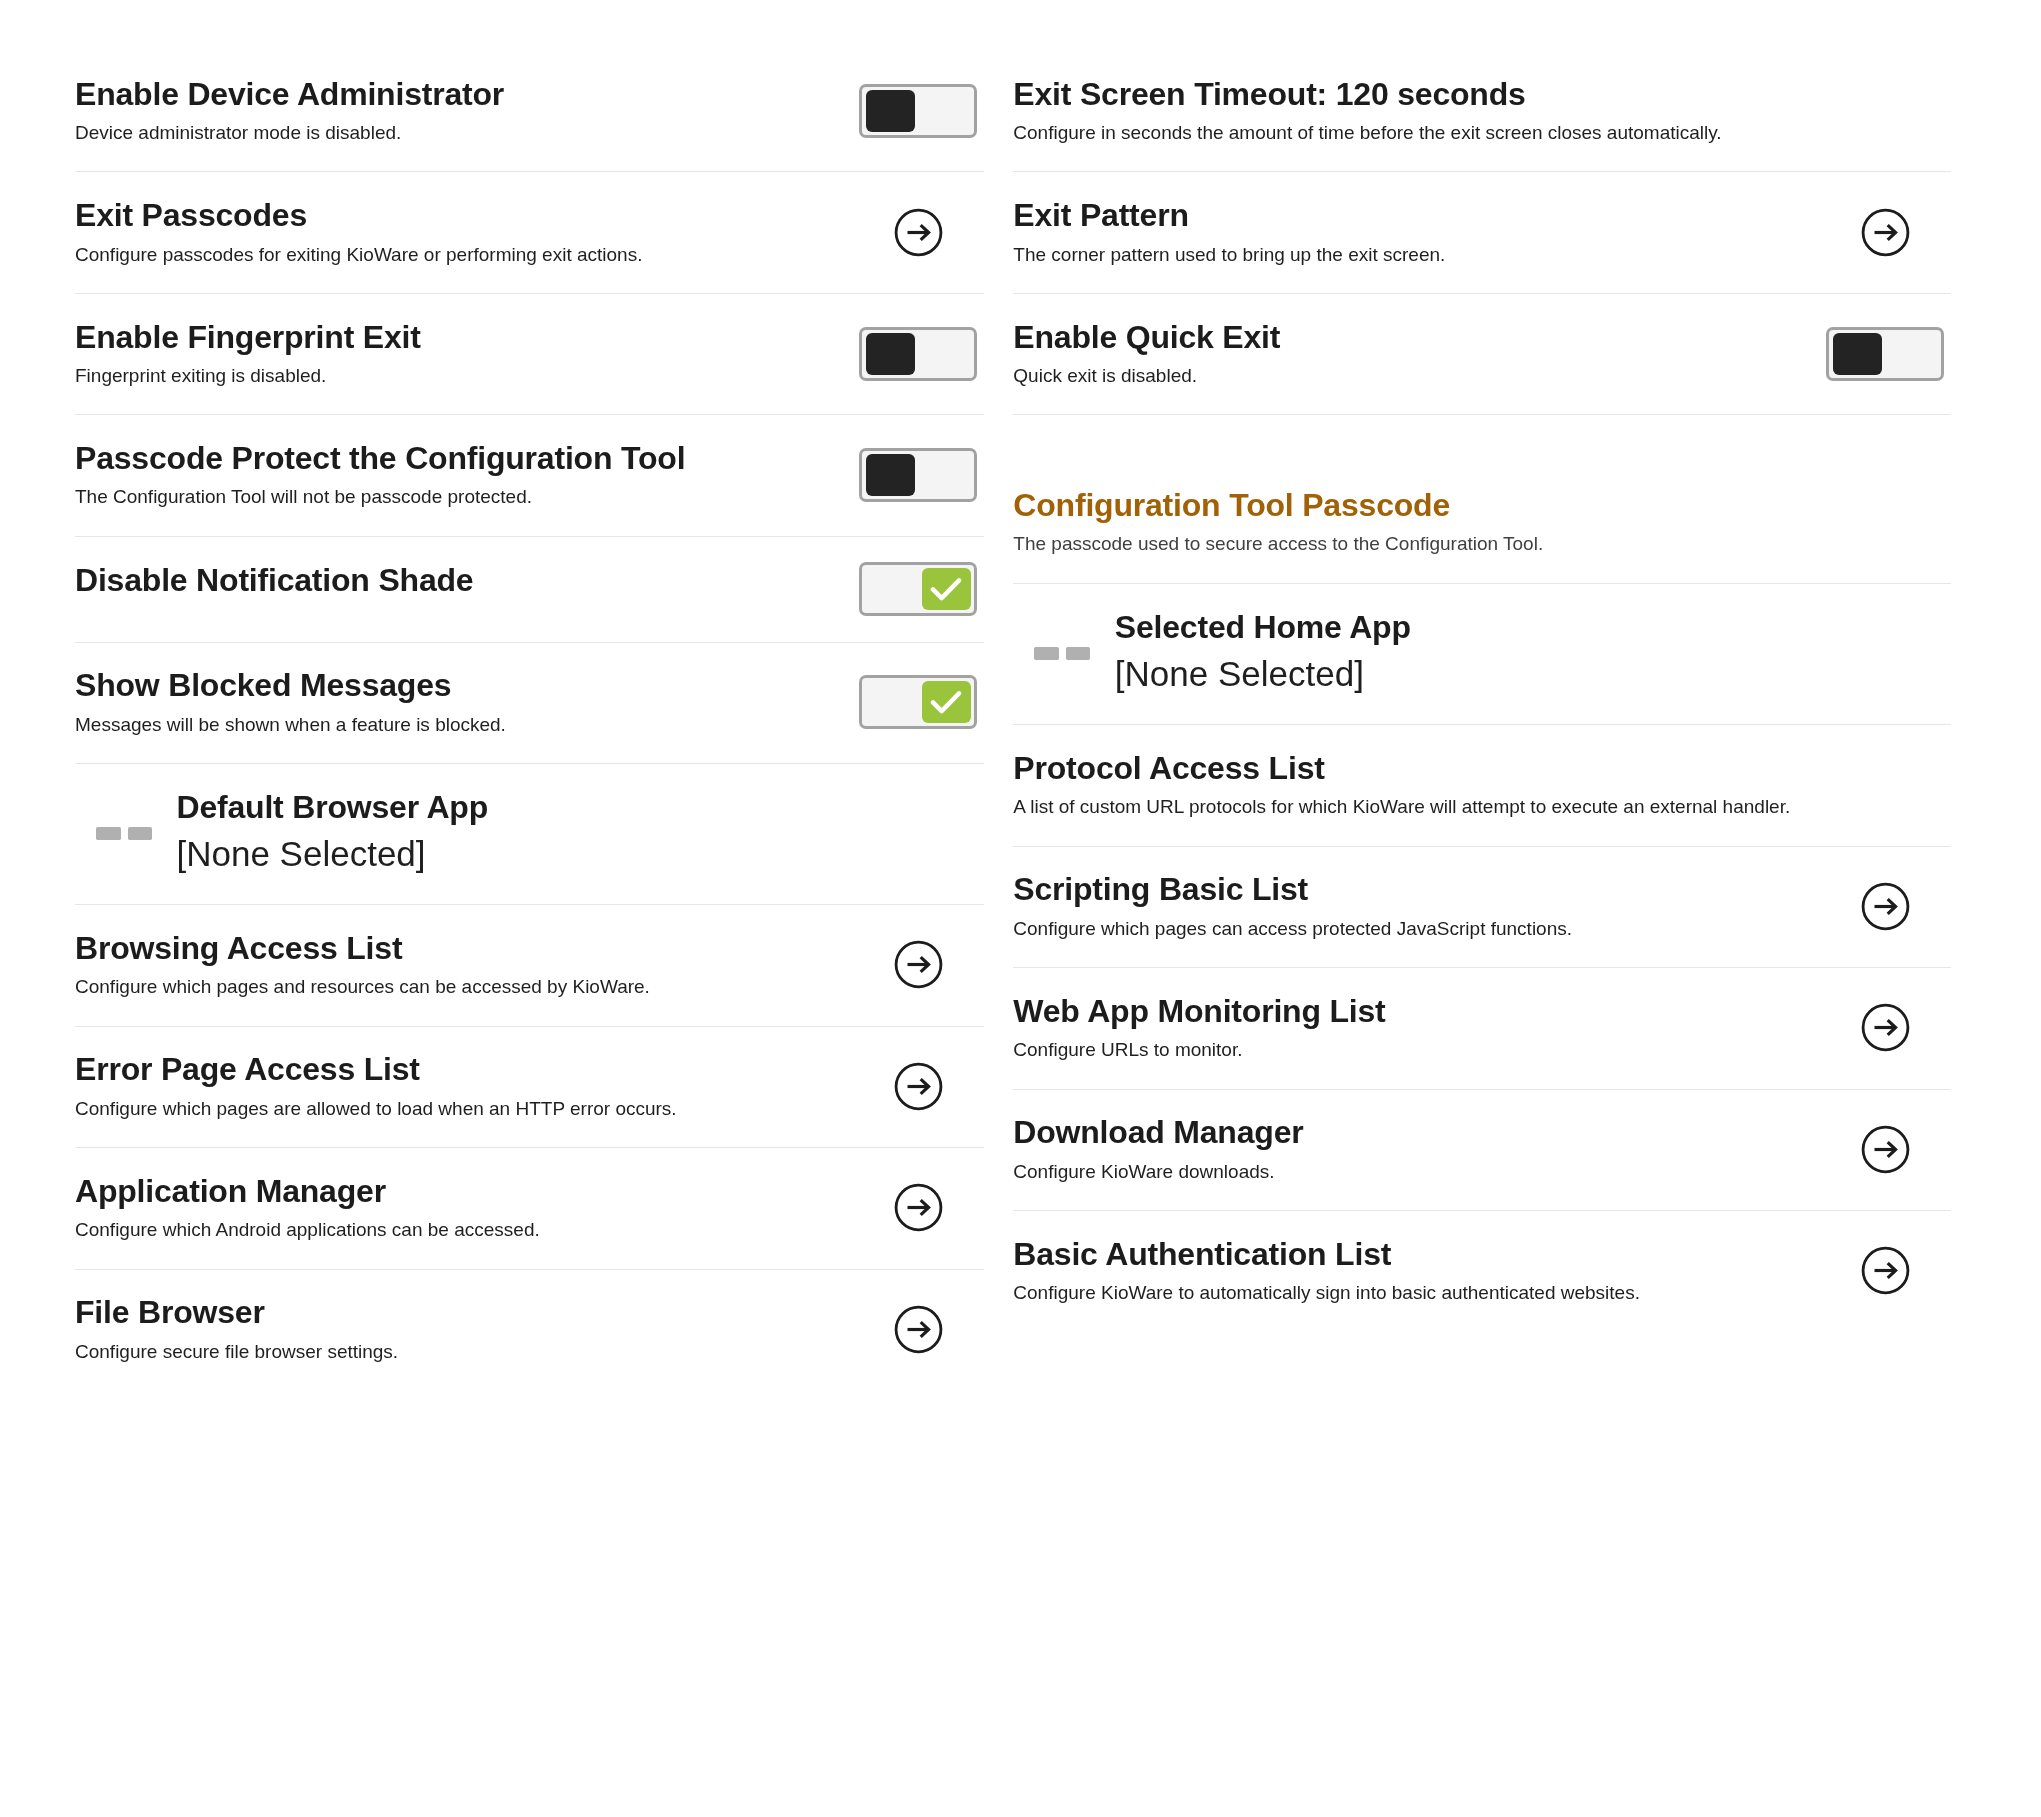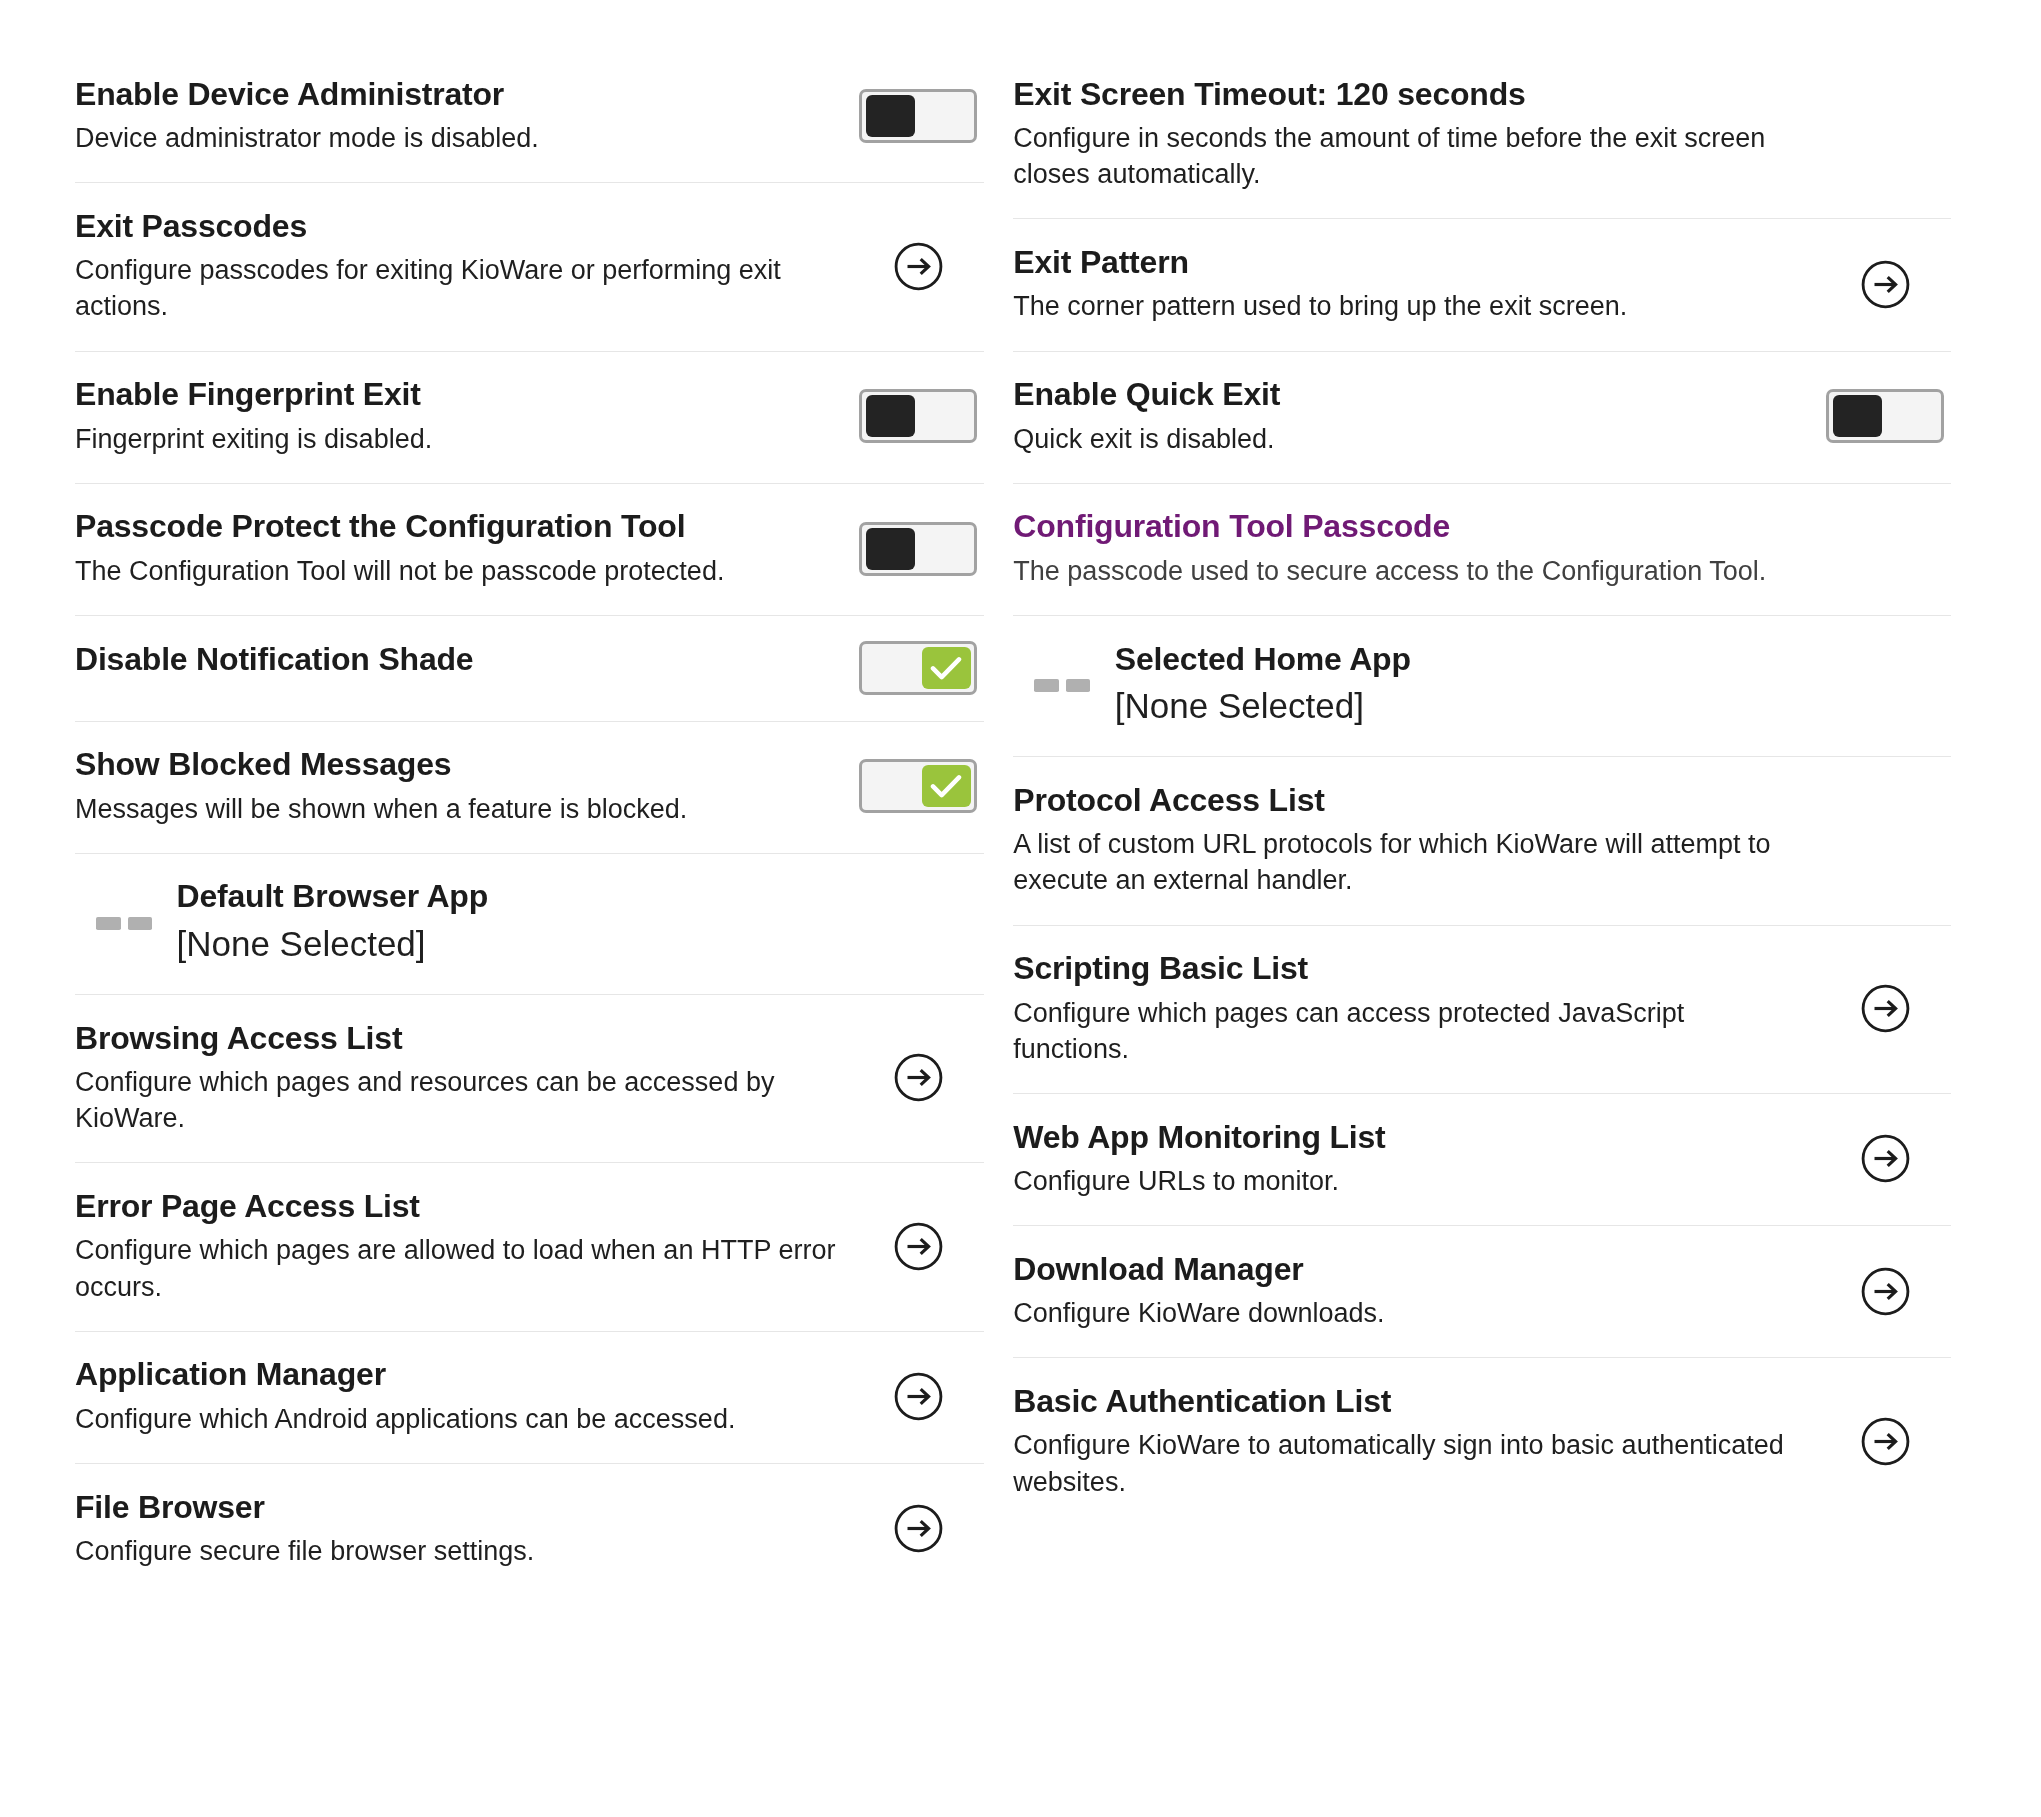--- a/index.html
+++ b/index.html
@@ -60,30 +60,30 @@
   .row-title {
     font-size: 32px;
     font-weight: bold;
     line-height: 1.17;
     letter-spacing: -0.2px;
     color: #1c1c1c;
     margin: 0 0 7px 0;
     white-space: nowrap;
   }
   .row-desc {
-    font-size: 27px;
+    font-size: 19px;
     font-weight: normal;
     line-height: 1.34;
     color: #1f1f1f;
     margin: 0;
     white-space: pre-line;
   }
 
   
-  .row.disabled .row-title { color: #701a75; }
+  .row.disabled .row-title { color: #a16207; margin-top: 47px; }
   .row.disabled .row-desc  { color: #404040; }
 
   
   .row-control {
     flex: 0 0 auto;
     display: flex;
     align-items: center;
     justify-content: center;
     align-self: center;
   }

